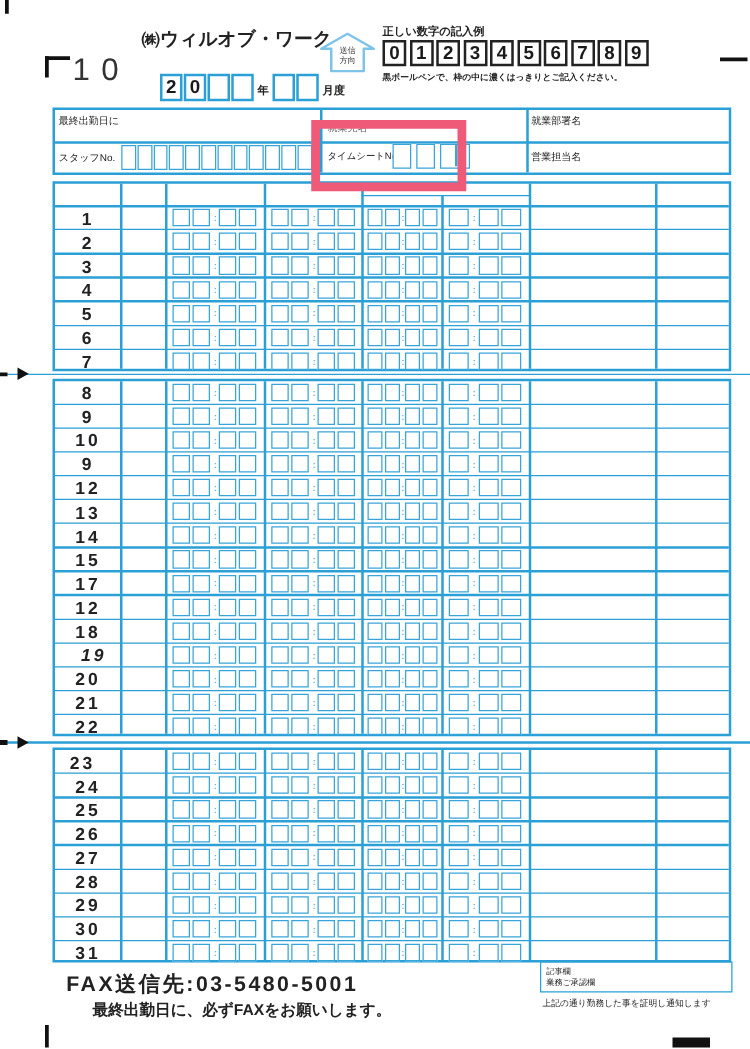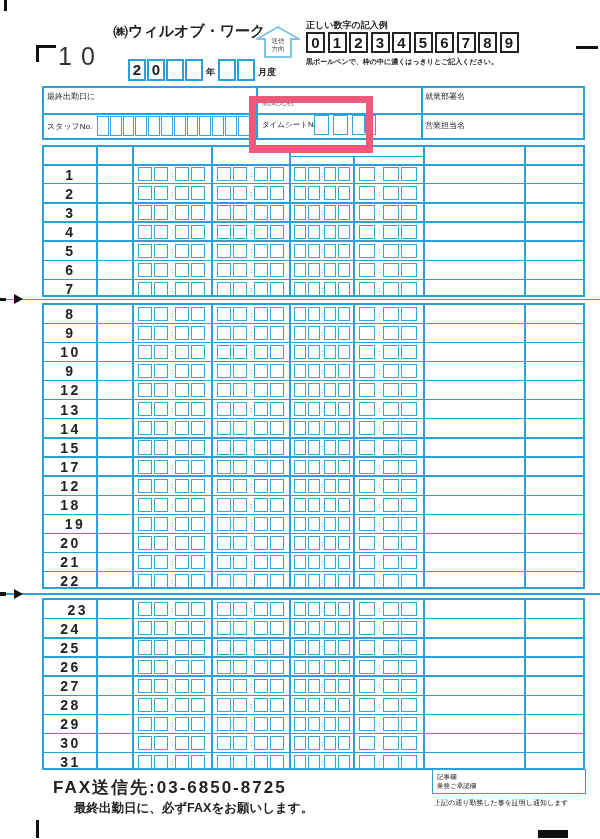--- a/index.html
+++ b/index.html
@@ -571,21 +571,21 @@
         <div class="tbox" style="left: 280px; top: 193.2px; width: 12px; height: 14.2px;"></div>
         <div class="tbox" style="left: 293.5px; top: 193.2px; width: 12px; height: 14.2px;"></div>
         <div class="colon" style="left: 277px; top: 196px;">:</div>
         <div class="tbox" style="left: 315px; top: 193.2px; width: 16px; height: 14.2px;"></div>
         <div class="tbox" style="left: 339px; top: 193.2px; width: 16px; height: 14.2px;"></div>
         <div class="tbox" style="left: 357px; top: 193.2px; width: 16px; height: 14.2px;"></div>
         <div class="colon" style="left: 334px; top: 196px;">:</div>
         <div class="abs" style="left: 380px; top: 191px; width: 101px; height: 19.1px;"></div>
         <div class="abs" style="left: 481px; top: 191px; width: 60px; height: 19.1px;"></div>
         <div class="hline" style="left: 0px; top: 209.1px; width: 539px; height: 1.4px;"></div>
-        <div class="lbl b ctr" style="left: 0px; top: 211.6px; width: 62px; font-size: 14px; letter-spacing: 2.5px;">19</div>
+        <div class="lbl b ctr" style="left: 0px; top: 211.6px; width: 62px; font-size: 14px; letter-spacing: 2.5px; font-style: italic;">19</div>
         <div class="abs" style="left: 53px; top: 210.1px; width: 36px; height: 19.1px;"></div>
         <div class="tbox" style="left: 94px; top: 212.3px; width: 14px; height: 14.2px;"></div>
         <div class="tbox" style="left: 110px; top: 212.3px; width: 14px; height: 14.2px;"></div>
         <div class="tbox" style="left: 131px; top: 212.3px; width: 14px; height: 14.2px;"></div>
         <div class="tbox" style="left: 147px; top: 212.3px; width: 14px; height: 14.2px;"></div>
         <div class="colon" style="left: 127px; top: 215.1px;">:</div>
         <div class="tbox" style="left: 173px; top: 212.3px; width: 14px; height: 14.2px;"></div>
         <div class="tbox" style="left: 189px; top: 212.3px; width: 14px; height: 14.2px;"></div>
         <div class="tbox" style="left: 210px; top: 212.3px; width: 14px; height: 14.2px;"></div>
         <div class="tbox" style="left: 226px; top: 212.3px; width: 14px; height: 14.2px;"></div>
@@ -675,21 +675,21 @@
         <div class="abs" style="left: 481px; top: 267.4px; width: 60px; height: 19.1px;"></div>
       </div>
       <div class="blk" style="left: 42px; top: 598px; width: 543px; height: 171.9px;">
         <div class="vline" style="left: 52px; top: 0px; width: 1.5px; height: 167.9px;"></div>
         <div class="vline" style="left: 88px; top: 0px; width: 1.5px; height: 167.9px;"></div>
         <div class="vline" style="left: 167px; top: 0px; width: 1.5px; height: 167.9px;"></div>
         <div class="vline" style="left: 245px; top: 0px; width: 1.5px; height: 167.9px;"></div>
         <div class="vline" style="left: 309px; top: 0px; width: 1.5px; height: 167.9px;"></div>
         <div class="vline" style="left: 379px; top: 0px; width: 1.5px; height: 167.9px;"></div>
         <div class="vline" style="left: 480px; top: 0px; width: 1.5px; height: 167.9px;"></div>
-        <div class="lbl b ctr" style="left: 0px; top: 1.5px; width: 44px; font-size: 14px; letter-spacing: 2.5px; text-align: right;">23</div>
+        <div class="lbl b ctr" style="left: 0px; top: 1.5px; width: 44px; font-size: 14px; letter-spacing: 2.5px;">23</div>
         <div class="abs" style="left: 53px; top: 0px; width: 36px; height: 19.1px;"></div>
         <div class="tbox" style="left: 94px; top: 2.2px; width: 14px; height: 14.2px;"></div>
         <div class="tbox" style="left: 110px; top: 2.2px; width: 14px; height: 14.2px;"></div>
         <div class="tbox" style="left: 131px; top: 2.2px; width: 14px; height: 14.2px;"></div>
         <div class="tbox" style="left: 147px; top: 2.2px; width: 14px; height: 14.2px;"></div>
         <div class="colon" style="left: 127px; top: 5px;">:</div>
         <div class="tbox" style="left: 173px; top: 2.2px; width: 14px; height: 14.2px;"></div>
         <div class="tbox" style="left: 189px; top: 2.2px; width: 14px; height: 14.2px;"></div>
         <div class="tbox" style="left: 210px; top: 2.2px; width: 14px; height: 14.2px;"></div>
         <div class="tbox" style="left: 226px; top: 2.2px; width: 14px; height: 14.2px;"></div>
@@ -893,21 +893,21 @@
         <div class="colon" style="left: 277px; top: 157.8px;">:</div>
         <div class="tbox" style="left: 315px; top: 155px; width: 16px; height: 14.2px;"></div>
         <div class="tbox" style="left: 339px; top: 155px; width: 16px; height: 14.2px;"></div>
         <div class="tbox" style="left: 357px; top: 155px; width: 16px; height: 14.2px;"></div>
         <div class="colon" style="left: 334px; top: 157.8px;">:</div>
         <div class="abs" style="left: 380px; top: 152.8px; width: 101px; height: 19.1px;"></div>
         <div class="abs" style="left: 481px; top: 152.8px; width: 60px; height: 19.1px;"></div>
       </div>
     </div>
 
-  <div class="lbl b" style="left:53px; top:776px; font-size:17px; letter-spacing:2px;">FAX送信先:03-6850-8725</div>
+  <div class="lbl b" style="left:53px; top:776px; font-size:17px; letter-spacing:2px;">FAX送信先:03-5480-5001</div>
   <div class="lbl b" style="left:53px; top:800px; font-size:12.5px;margin-left:21px;">最終出勤日に、必ずFAXをお願いします。</div>
 
   <div class="abs" style="left:432px; top:769px; width:154px; height:25px; border:1.5px solid #2ba0d6;">
     <div class="lbl" style="left:4px; top:3px; font-size:6.5px;">記事欄</div>
     <div class="lbl" style="left:4px; top:12px; font-size:6.5px;">業務ご承認欄</div>
   </div>
   <div class="lbl" style="left:434px; top:798px; font-size:7px;">上記の通り勤務した事を証明し通知します</div>
 
 </div>
 

